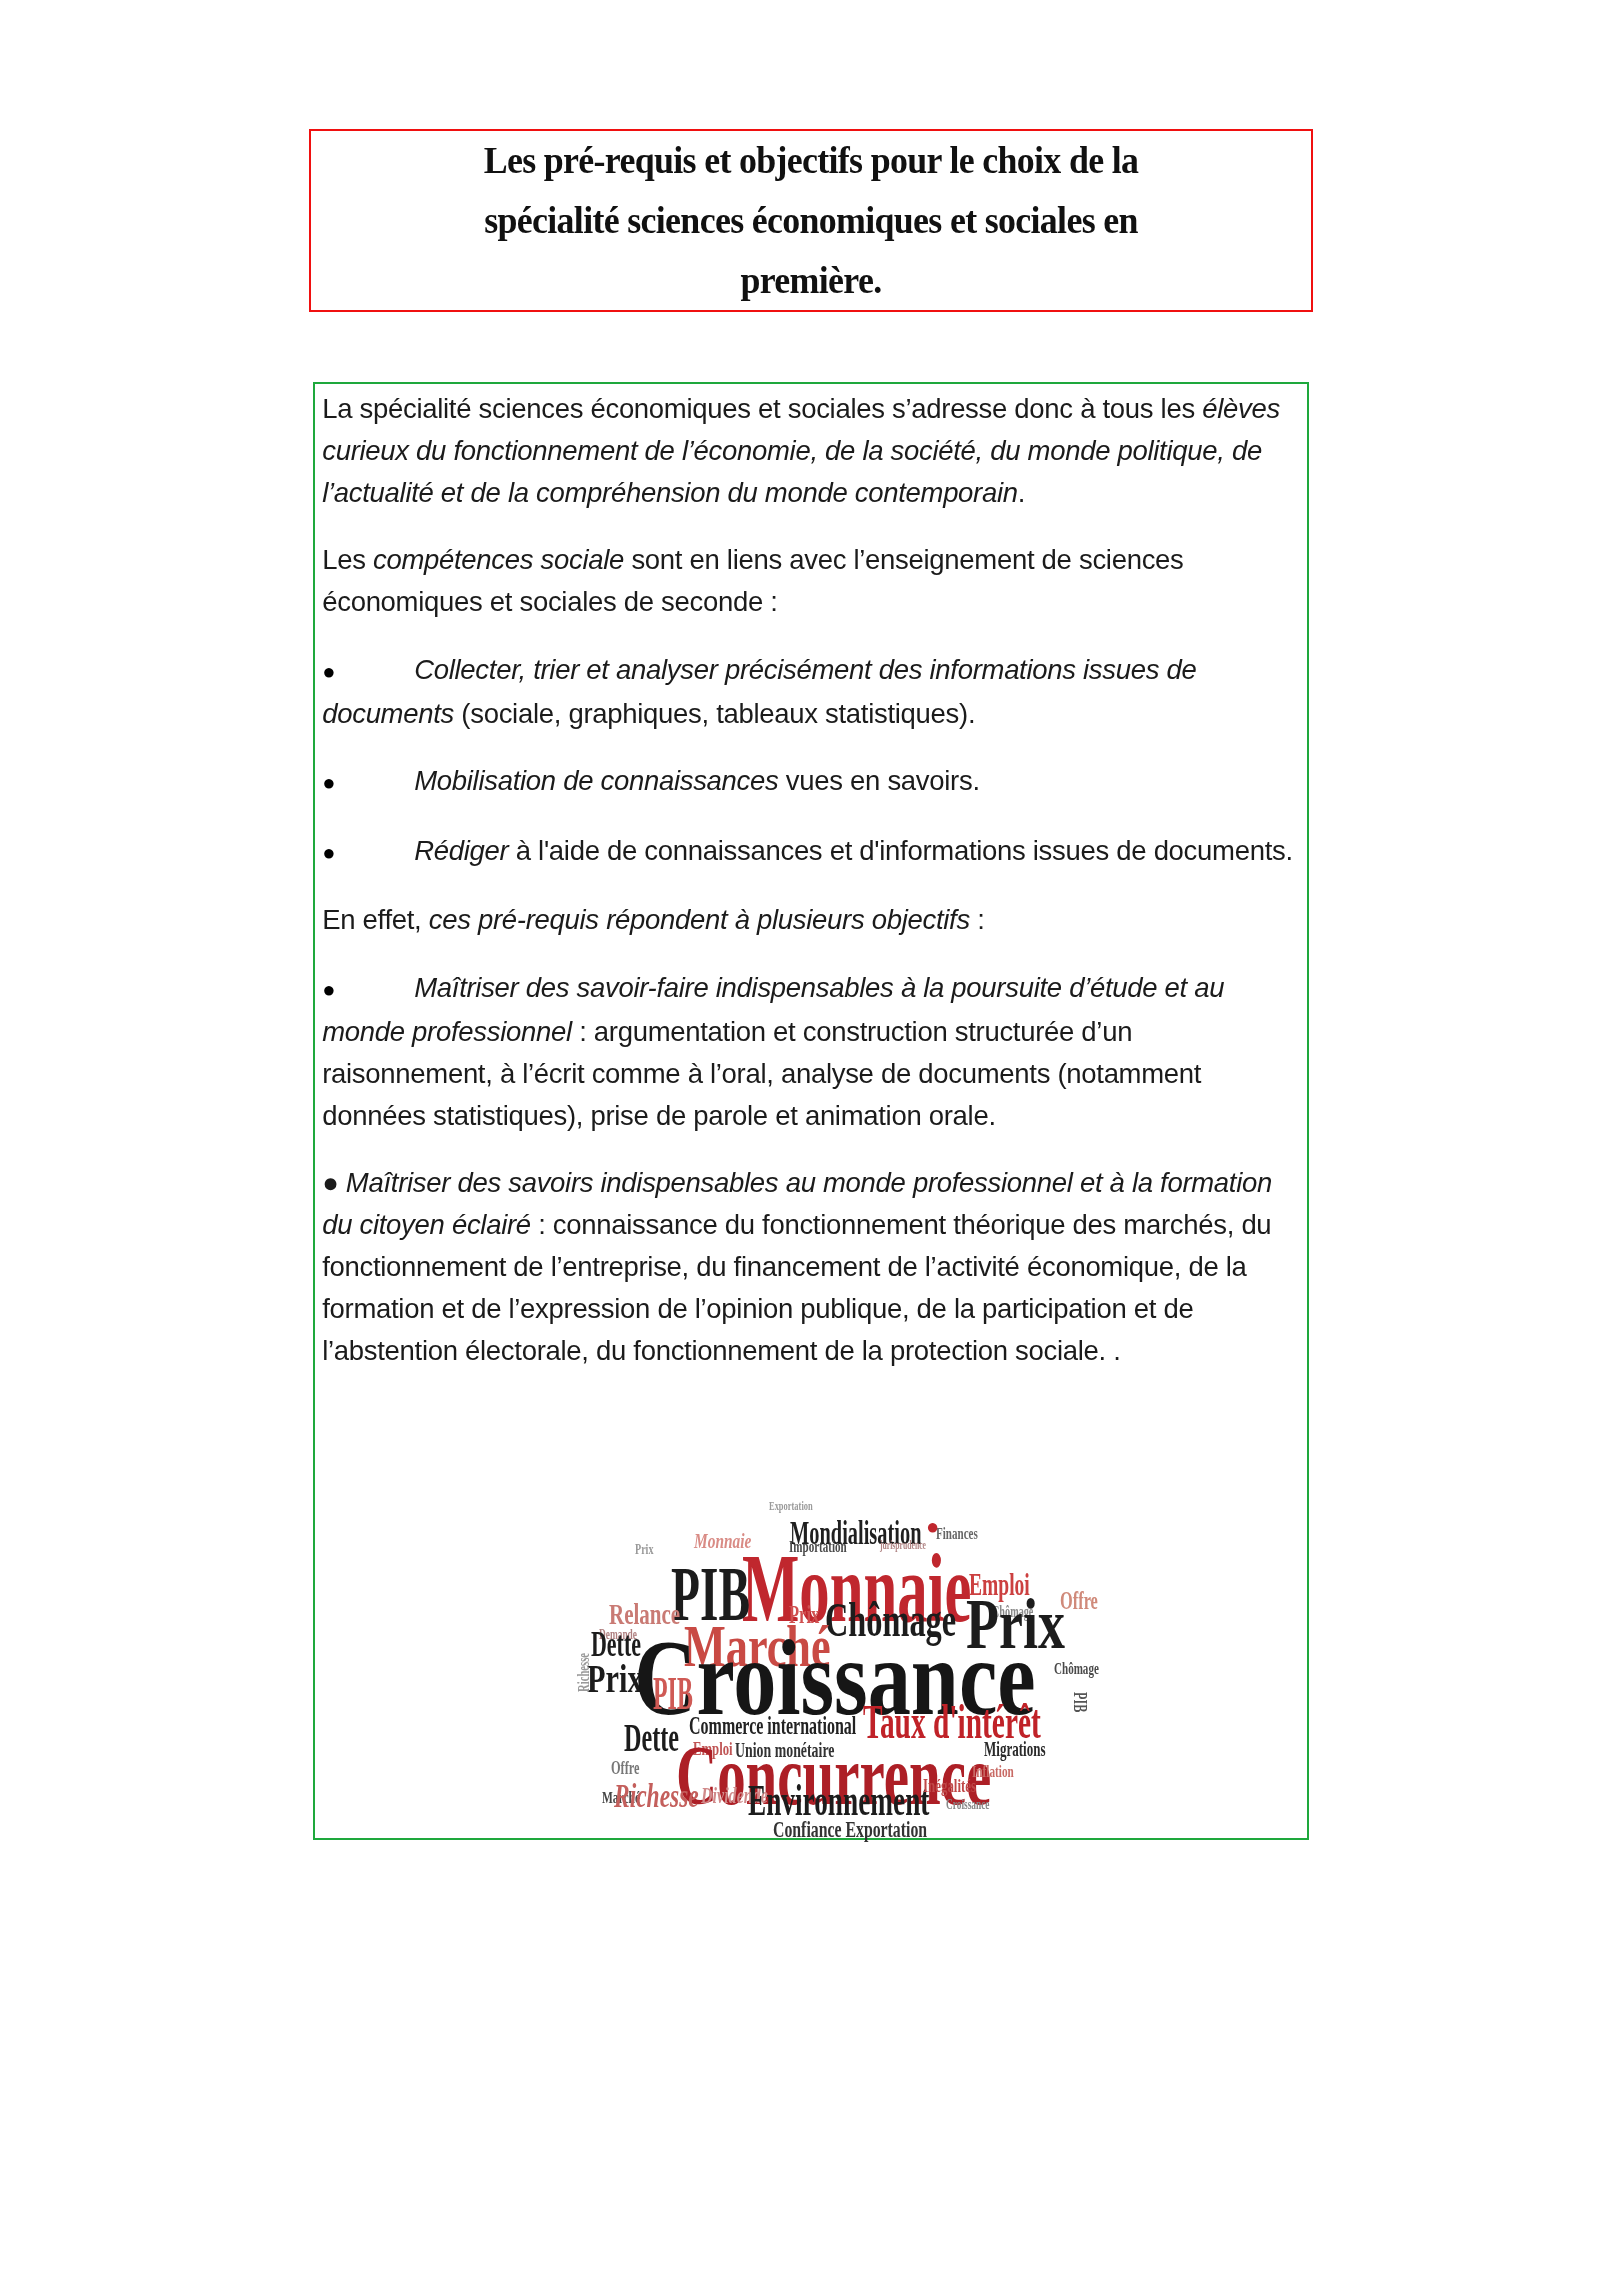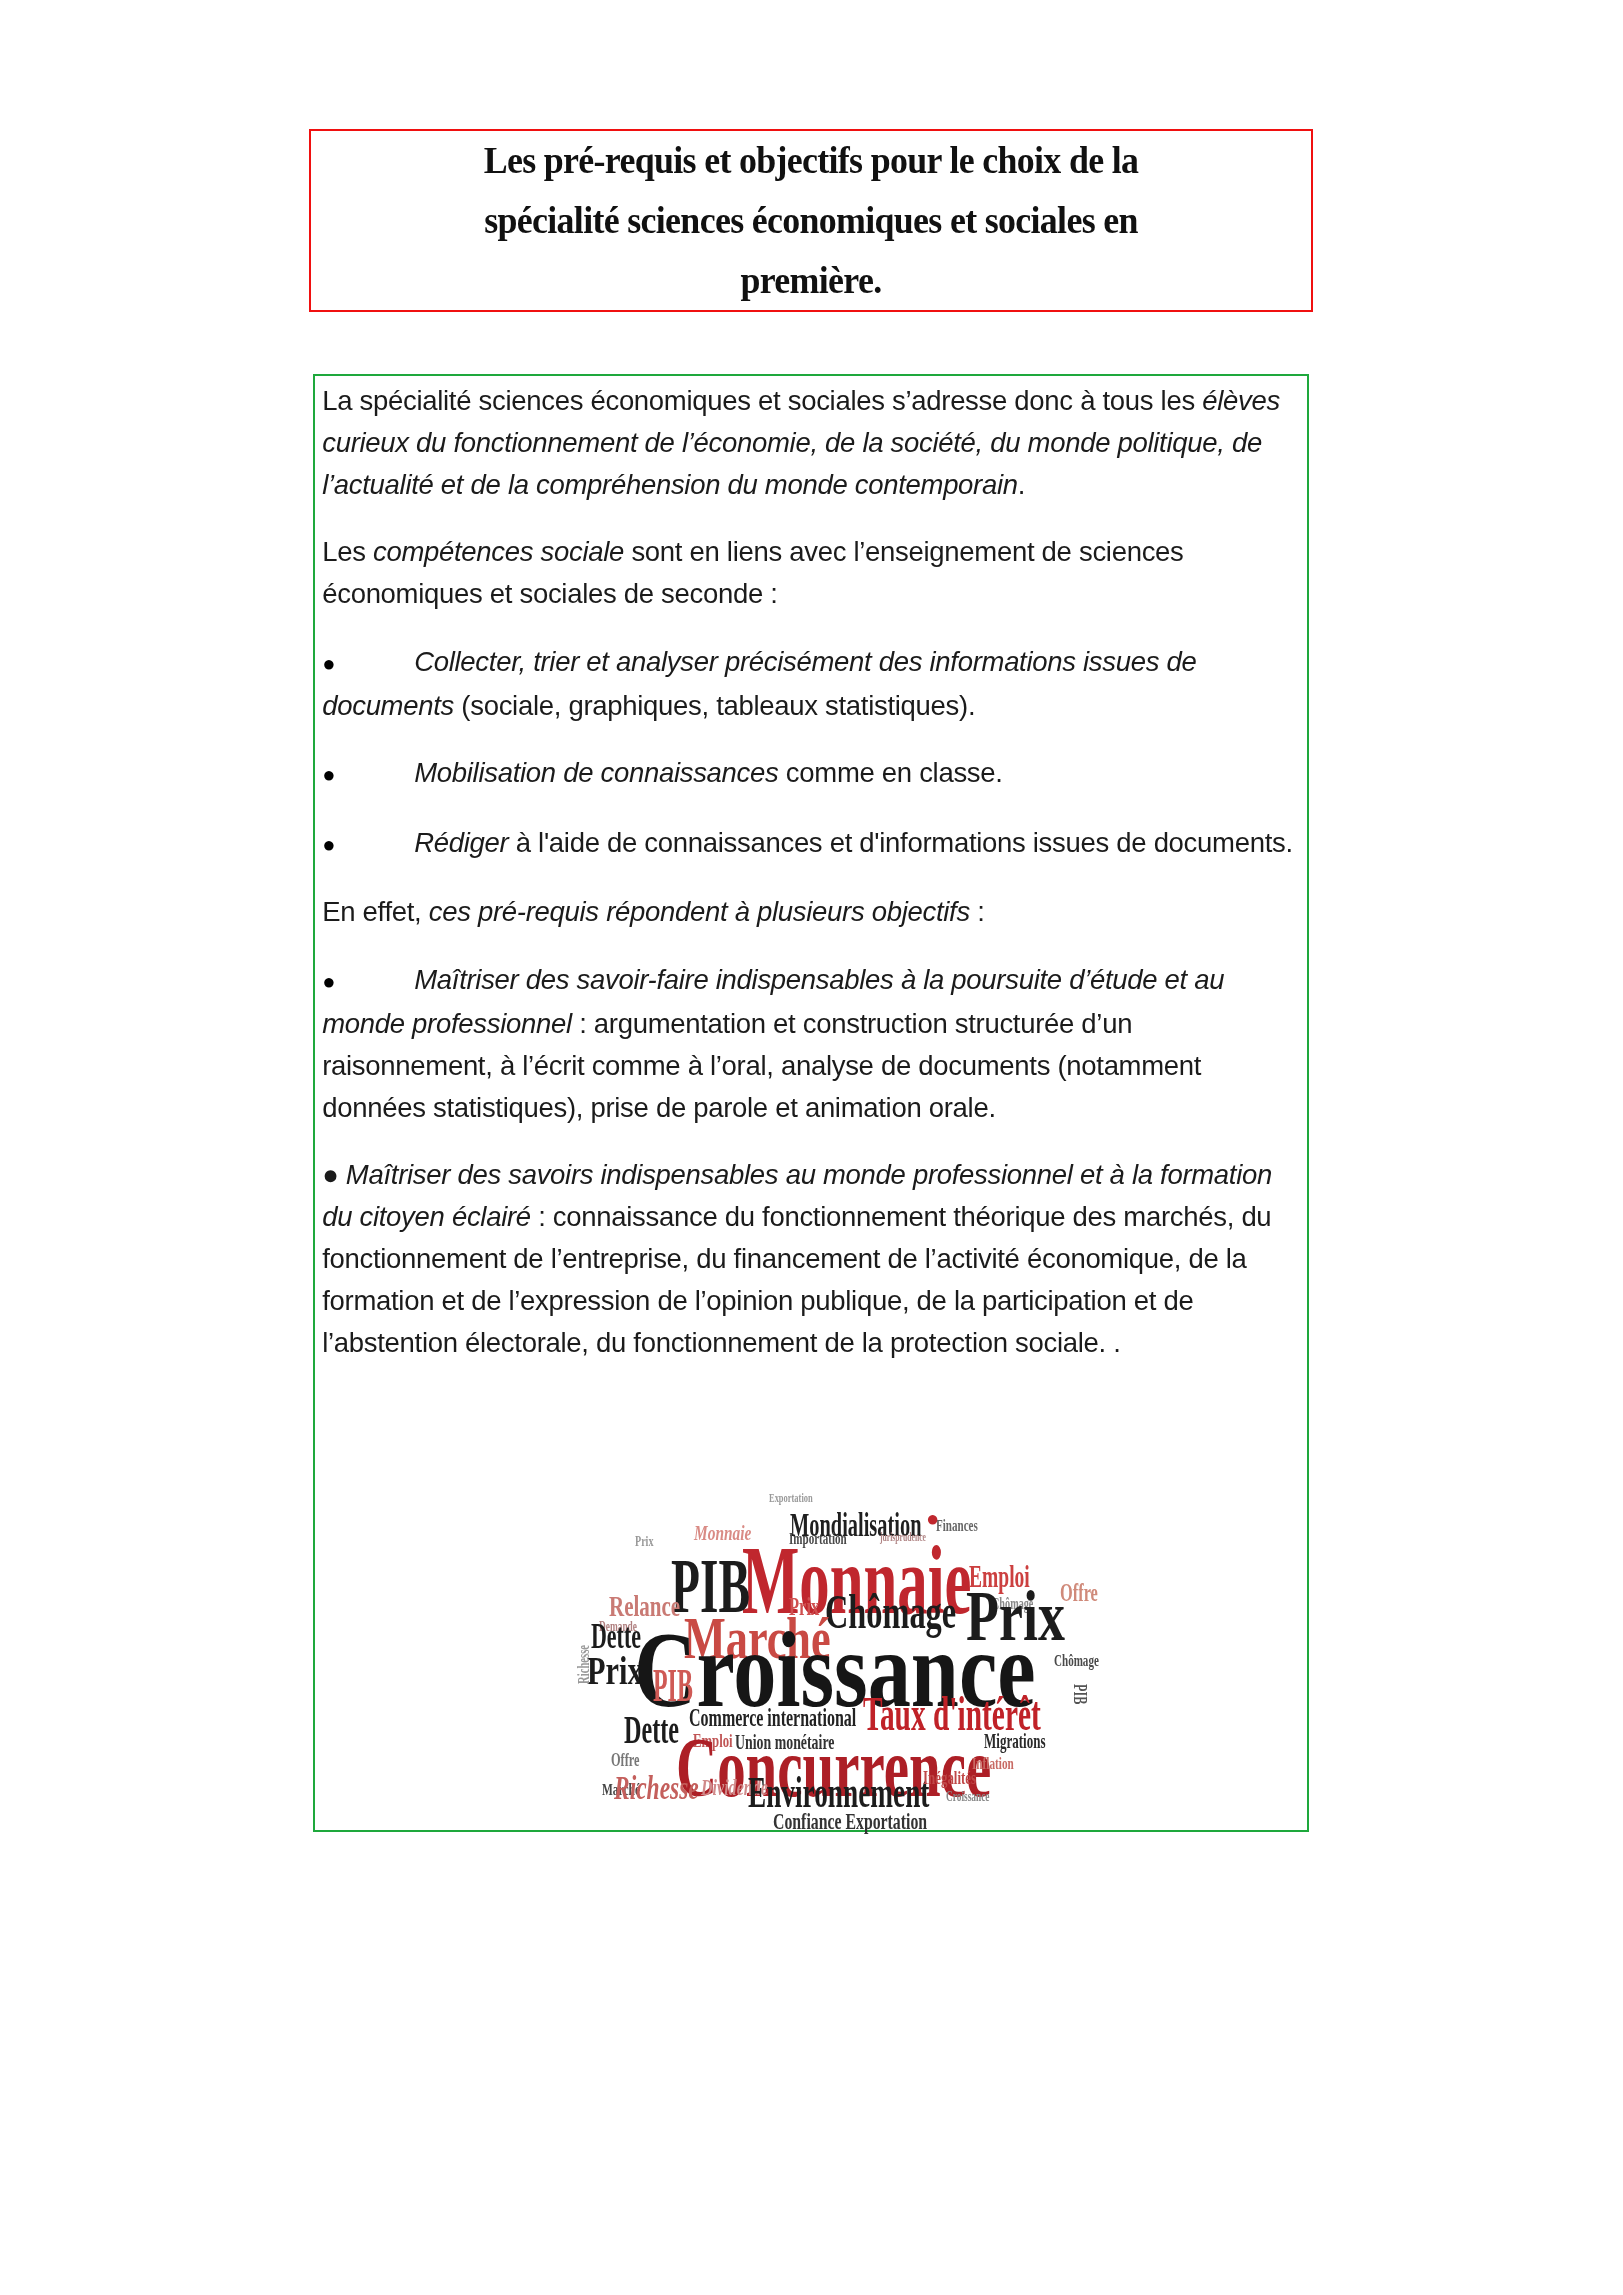--- a/index.html
+++ b/index.html
@@ -27,21 +27,21 @@
     line-height:60px;
     letter-spacing:-0.7px;
     color:#111;
     transform:scaleX(0.97);
   }
   
   .content-box{
     position:relative;
     box-sizing:border-box;
     position:absolute;
-    left:313px;top:374px;width:996px;height:1458px;
+    left:313px;top:382px;width:996px;height:1458px;
     border:2.6px solid #1ea83c;
     padding:3.9px 9.2px 0 7.2px;
   }
   .para{
     font-size:27.5px;
     letter-spacing:-0.3px;
     line-height:42px;
     color:#1b1b1b;
     margin:0 0 25.5px 0;
   }
@@ -77,21 +77,21 @@
     <div class="title-line">Les pré-requis et objectifs pour le choix de la</div>
     <div class="title-line">spécialité sciences économiques et sociales en</div>
     <div class="title-line">première.</div>
   </div>
 
   <div class="content-box">
     <div>
         <div class="para p"><span>La spécialité sciences économiques et sociales s’adresse donc à tous les </span><span class="it">élèves curieux du fonctionnement de l’économie, de la société, du monde politique, de l’actualité et de la compréhension du monde contemporain</span><span>.</span></div>
         <div class="para p"><span>Les </span><span class="it">compétences sociale</span><span> sont en liens avec l’enseignement de sciences économiques et sociales de seconde :</span></div>
         <div class="para bullet"><span class="bullet">●</span><span class="it">Collecter, trier et analyser précisément des informations issues de documents</span><span> (sociale, graphiques, tableaux statistiques).</span></div>
-        <div class="para bullet"><span class="bullet">●</span><span class="it">Mobilisation de connaissances</span><span> comme en classe.</span></div>
+        <div class="para bullet"><span class="bullet">●</span><span class="it">Mobilisation de connaissances</span><span> vues en savoirs.</span></div>
         <div class="para bullet"><span class="bullet">●</span><span class="it">Rédiger</span><span> à l'aide de connaissances et d'informations issues de documents.</span></div>
         <div class="para p"><span>En effet, </span><span class="it">ces pré-requis répondent à plusieurs objectifs</span><span> :</span></div>
         <div class="para bullet"><span class="bullet">●</span><span class="it">Maîtriser des savoir-faire indispensables à la poursuite d’étude et au monde professionnel</span><span> : argumentation et construction structurée d’un raisonnement, à l’écrit comme à l’oral, analyse de documents (notamment données statistiques), prise de parole et animation orale.</span></div>
         <div class="para inline-bullet"><span> ● </span><span class="it">Maîtriser des savoirs indispensables au monde professionnel et à la formation du citoyen éclairé</span><span> : connaissance du fonctionnement théorique des marchés, du fonctionnement de l’entreprise, du financement de l’activité économique, de la formation et de l’expression de l’opinion publique, de la participation et de l’abstention électorale, du fonctionnement de la protection sociale. .</span></div>
       </div>
     <div class="wordcloud">
         <span class="cw" style="left: 217px; top: 19.6px; font-size: 34px; color: rgb(31, 31, 31); transform: scaleX(0.6);">Mondialisation</span>
         <span class="cw" style="left: 196px; top: 3.3px; font-size: 13px; color: rgb(154, 154, 154); transform: scaleX(0.65);">Exportation</span>
         <span class="cw" style="left: 216px; top: 42px; font-size: 17px; color: rgb(74, 74, 74); transform: scaleX(0.65);">Importation</span>
         <span class="cw" style="left: 307px; top: 44px; font-size: 11.8px; color: rgb(176, 132, 132); transform: scaleX(0.65);">jurisprudence</span>

